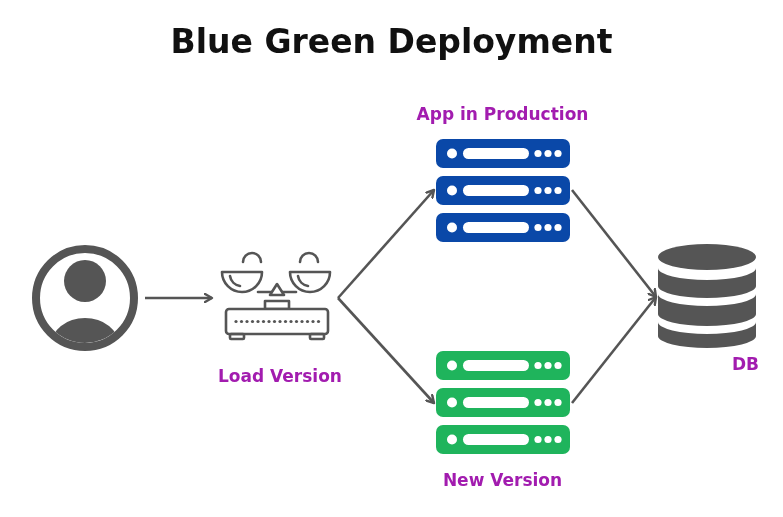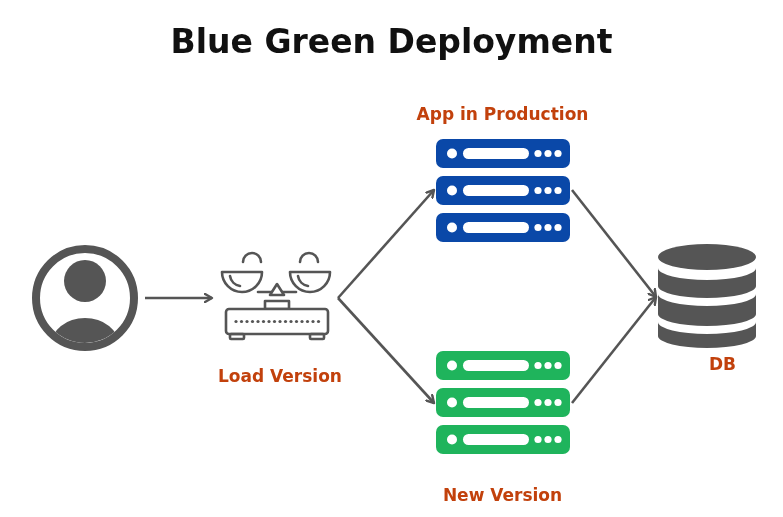--- a/index.html
+++ b/index.html
@@ -1,20 +1,20 @@
 <!DOCTYPE html>
 <html><head>
   <meta charset="utf-8">
   <style>
     html, body { margin: 0; padding: 0; background: #ffffff; }
     body { width: 783px; height: 517px; position: relative; overflow: hidden;
            font-family: "DejaVu Sans", sans-serif; }
     .title { position: absolute; left: 0; width: 783px; top: 22px; text-align: center;
              font-size: 33px; font-weight: bold; color: #111; letter-spacing: 0px; }
-    .label { position: absolute; font-weight: bold; font-size: 17px; color: #c2410c; text-align: center; }
+    .label { position: absolute; font-weight: bold; font-size: 17px; color: #a21caf; text-align: center; }
     svg.canvas { position: absolute; left: 0; top: 0; }
   </style>
 </head>
 <body>
 
 <div class="title">Blue Green Deployment</div>
 
 <svg class="canvas" width="783" height="517" viewBox="0 0 783 517">
   <defs>
     <marker id="arrowhead" markerWidth="10" markerHeight="10" refX="8" refY="5" orient="auto" markerUnits="userSpaceOnUse">
@@ -131,14 +131,14 @@
   <g>
     <ellipse cx="707" cy="257" rx="49" ry="13" fill="#555"></ellipse>
     <path d="M658 268 a49 12 0 0 0 98 0 v18 a49 12 0 0 1 -98 0 z" fill="#555"></path>
     <path d="M658 294 a49 12 0 0 0 98 0 v20 a49 12 0 0 1 -98 0 z" fill="#555"></path>
     <path d="M658 322 a49 12 0 0 0 98 0 v14 a49 12 0 0 1 -98 0 z" fill="#555"></path>
   </g>
 </svg>
 
 <div class="label" style="left:400px; top:104px; width:205px;">App in Production</div>
 <div class="label" style="left:200px; top:366px; width:160px;">Load Version</div>
-<div class="label" style="left:400px; top:485px; width:205px;">New Version</div>
-<div class="label" style="left:685px; top:354px; width:75px;">DB</div>
+<div class="label" style="left:400px; top:470px; width:205px;">New Version</div>
+<div class="label" style="left:708px; top:354px; width:75px;">DB</div>
 
 </body></html>

